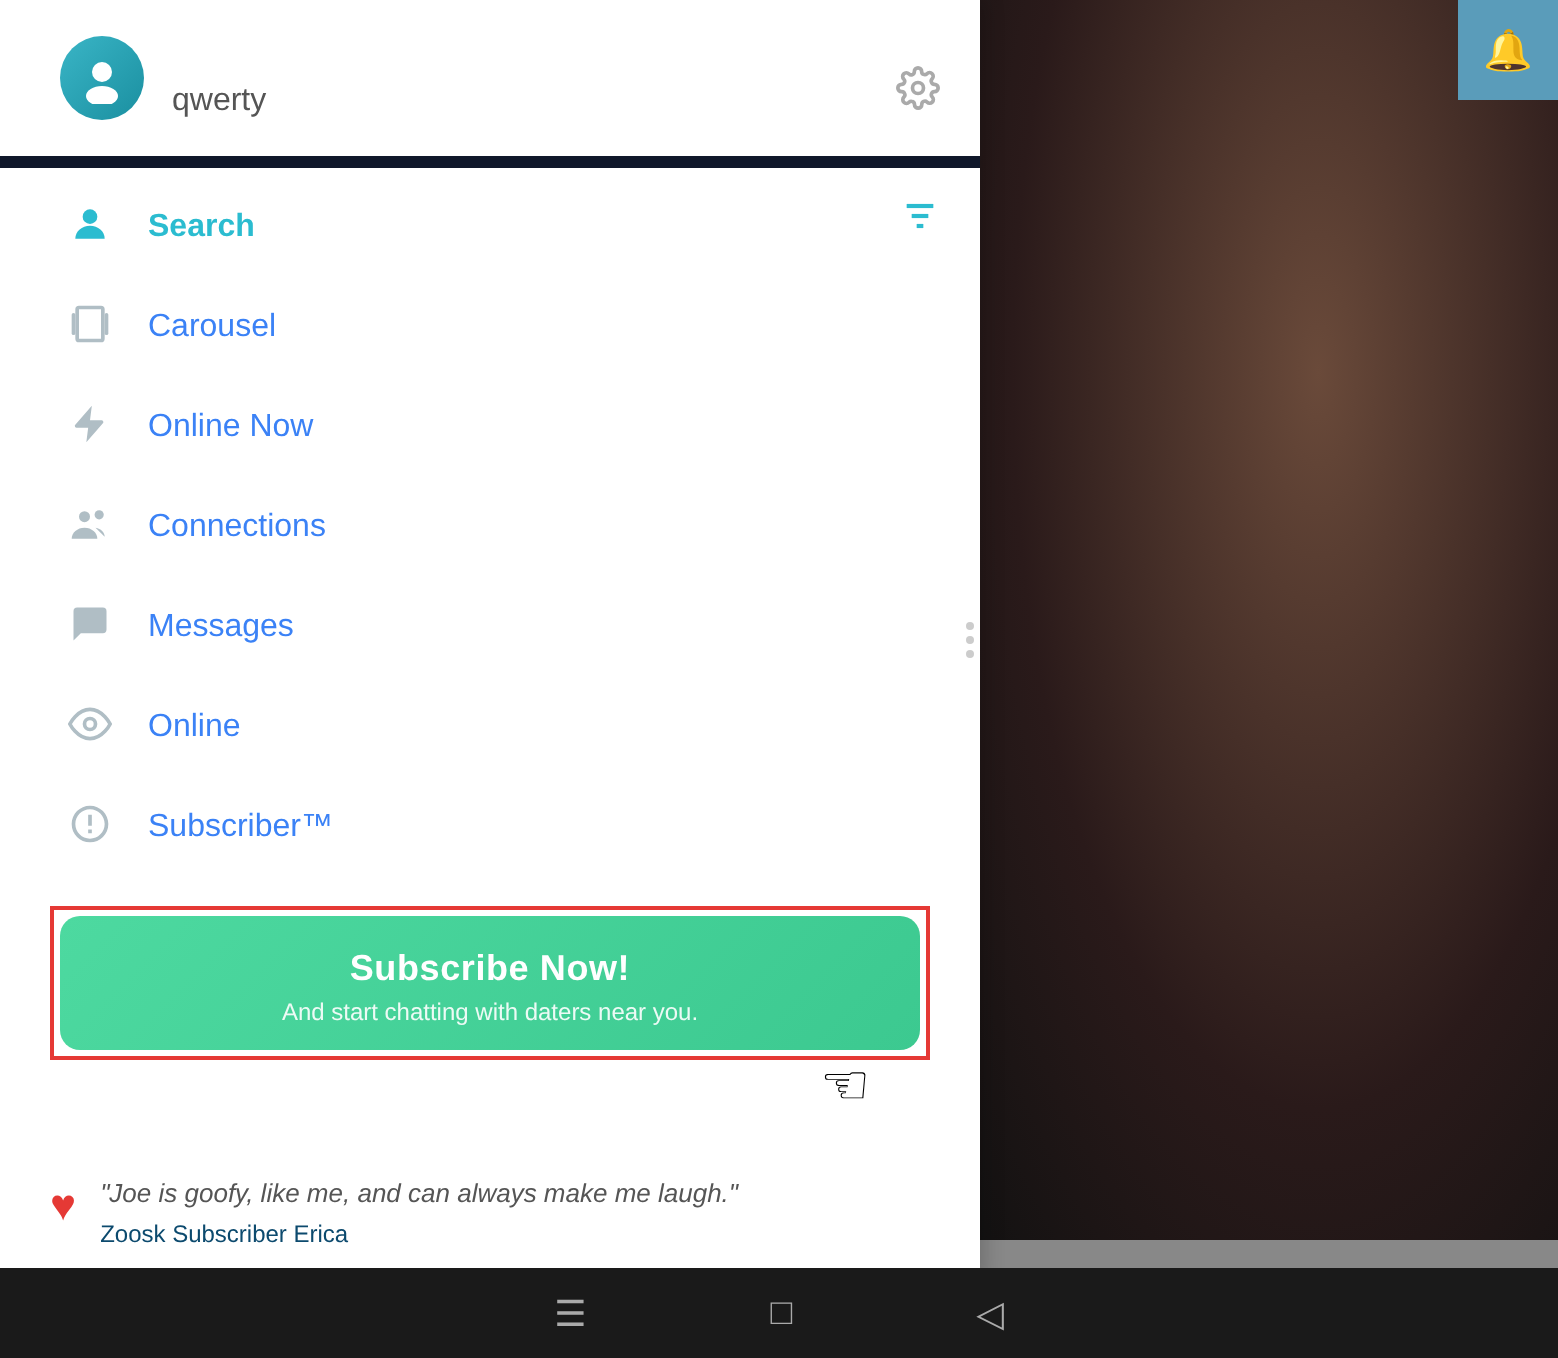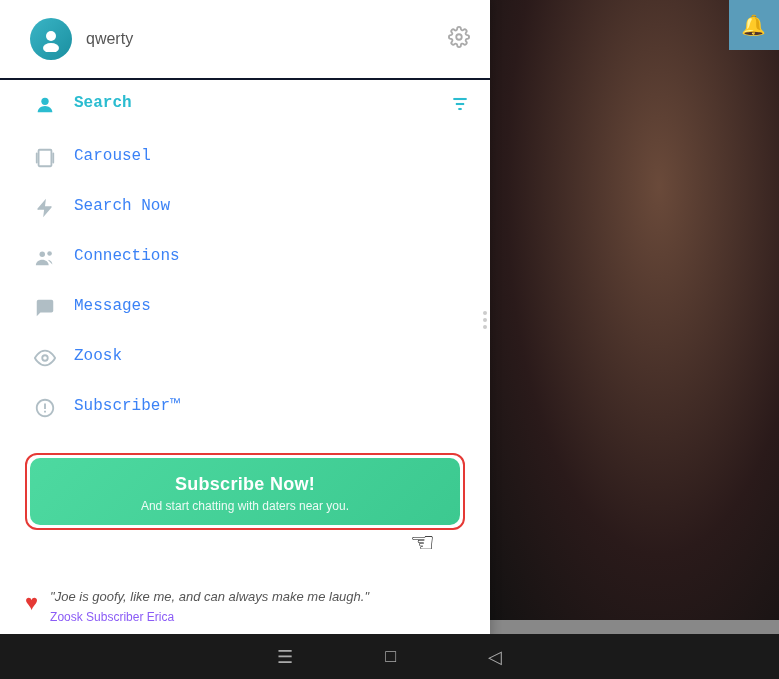--- a/index.html
+++ b/index.html
@@ -50,23 +50,23 @@
       background: #fff;
       display: flex;
       flex-direction: column;
       z-index: 10;
       box-shadow: 2px 0 10px rgba(0,0,0,0.2);
     }
 
     
     .sidebar-header {
       display: flex;
-      align-items: center;
+      align-items: flex-end;
       padding: 18px 20px 18px 30px;
-      border-bottom: 2px solid #0f172a;
+      border-bottom: 6px solid #0f172a;
     }
 
     .avatar-circle {
       width: 42px;
       height: 42px;
       border-radius: 50%;
       background: linear-gradient(135deg, #3ab5c6 0%, #1a8fa0 100%);
       display: flex;
       align-items: center;
       justify-content: center;
@@ -89,25 +89,24 @@
 
     
     .nav-list {
       list-style: none;
       flex: 1;
       padding: 0;
     }
 
     .nav-item {
       display: flex;
-      align-items: flex-start;
+      align-items: flex-end;
       padding: 14px 20px 14px 30px;
       cursor: pointer;
       position: relative;
-      font-family: Liberation Mono, monospace;
     }
 
     .nav-item.active .nav-label {
       color: #2bbcd0;
       font-weight: 700;
     }
 
     .nav-icon-wrap {
       width: 30px;
       display: flex;
@@ -128,21 +127,21 @@
       color: #2bbcd0;
     }
 
     
     .subscribe-section {
       padding: 10px 25px 15px 25px;
     }
 
     .subscribe-box-wrapper {
       border: 2px solid #e53935;
-      border-radius: 12px;
+      border-radius: 0;
       padding: 3px;
     }
 
     .subscribe-btn {
       width: 100%;
       background: linear-gradient(135deg, #4dd9a0 0%, #3cc990 100%);
       border: none;
       border-radius: 10px;
       padding: 16px 10px 12px 10px;
       cursor: pointer;
@@ -199,21 +198,21 @@
 
     .testimonial-quote {
       font-size: 13px;
       color: #555;
       font-style: italic;
       line-height: 1.4;
     }
 
     .testimonial-author {
       font-size: 12px;
-      color: #8b5cf6;
+      color: #0c4a6e;
       margin-top: 4px;
     }
 
     
     .android-navbar {
       position: absolute;
       bottom: 0;
       left: 0;
       width: 779px;
       height: 45px;
@@ -337,21 +336,21 @@
         </div>
         <span class="nav-label">Carousel</span>
       </li>
 
       <li class="nav-item">
         <div class="nav-icon-wrap">
           <svg width="22" height="22" viewBox="0 0 24 24" fill="#b0bec5">
             <path d="M13 2L4.09 12.26A1 1 0 0 0 5 14h6l-1 8 8.91-10.26A1 1 0 0 0 18 10h-6l1-8z"></path>
           </svg>
         </div>
-        <span class="nav-label">Search Now</span>
+        <span class="nav-label">Online Now</span>
       </li>
 
       <li class="nav-item">
         <div class="nav-icon-wrap">
           <svg width="22" height="22" viewBox="0 0 24 24" fill="#b0bec5">
             <circle cx="9" cy="8" r="3"></circle>
             <path d="M2 20c0-3.3 3.1-6 7-6s7 2.7 7 6"></path>
             <circle cx="17" cy="7" r="2.5"></circle>
             <path d="M20 19c0-2.5-2-4.5-5-5"></path>
           </svg>
@@ -368,21 +367,21 @@
         <span class="nav-label">Messages</span>
       </li>
 
       <li class="nav-item">
         <div class="nav-icon-wrap">
           <svg width="22" height="22" viewBox="0 0 24 24" fill="none" stroke="#b0bec5" stroke-width="2">
             <path d="M1 12s4-8 11-8 11 8 11 8-4 8-11 8-11-8-11-8z"></path>
             <circle cx="12" cy="12" r="3"></circle>
           </svg>
         </div>
-        <span class="nav-label">Zoosk</span>
+        <span class="nav-label">Online</span>
       </li>
 
       <li class="nav-item">
         <div class="nav-icon-wrap">
           <svg width="22" height="22" viewBox="0 0 24 24" fill="#b0bec5">
             <path d="M12 2C6.48 2 2 6.48 2 12s4.48 10 10 10 10-4.48 10-10S17.52 2 12 2zm0 18c-4.41 0-8-3.59-8-8s3.59-8 8-8 8 3.59 8 8-3.59 8-8 8zm-1-13h2v6h-2zm0 8h2v2h-2z"></path>
           </svg>
         </div>
         <span class="nav-label">Subscriber™</span>
       </li>

